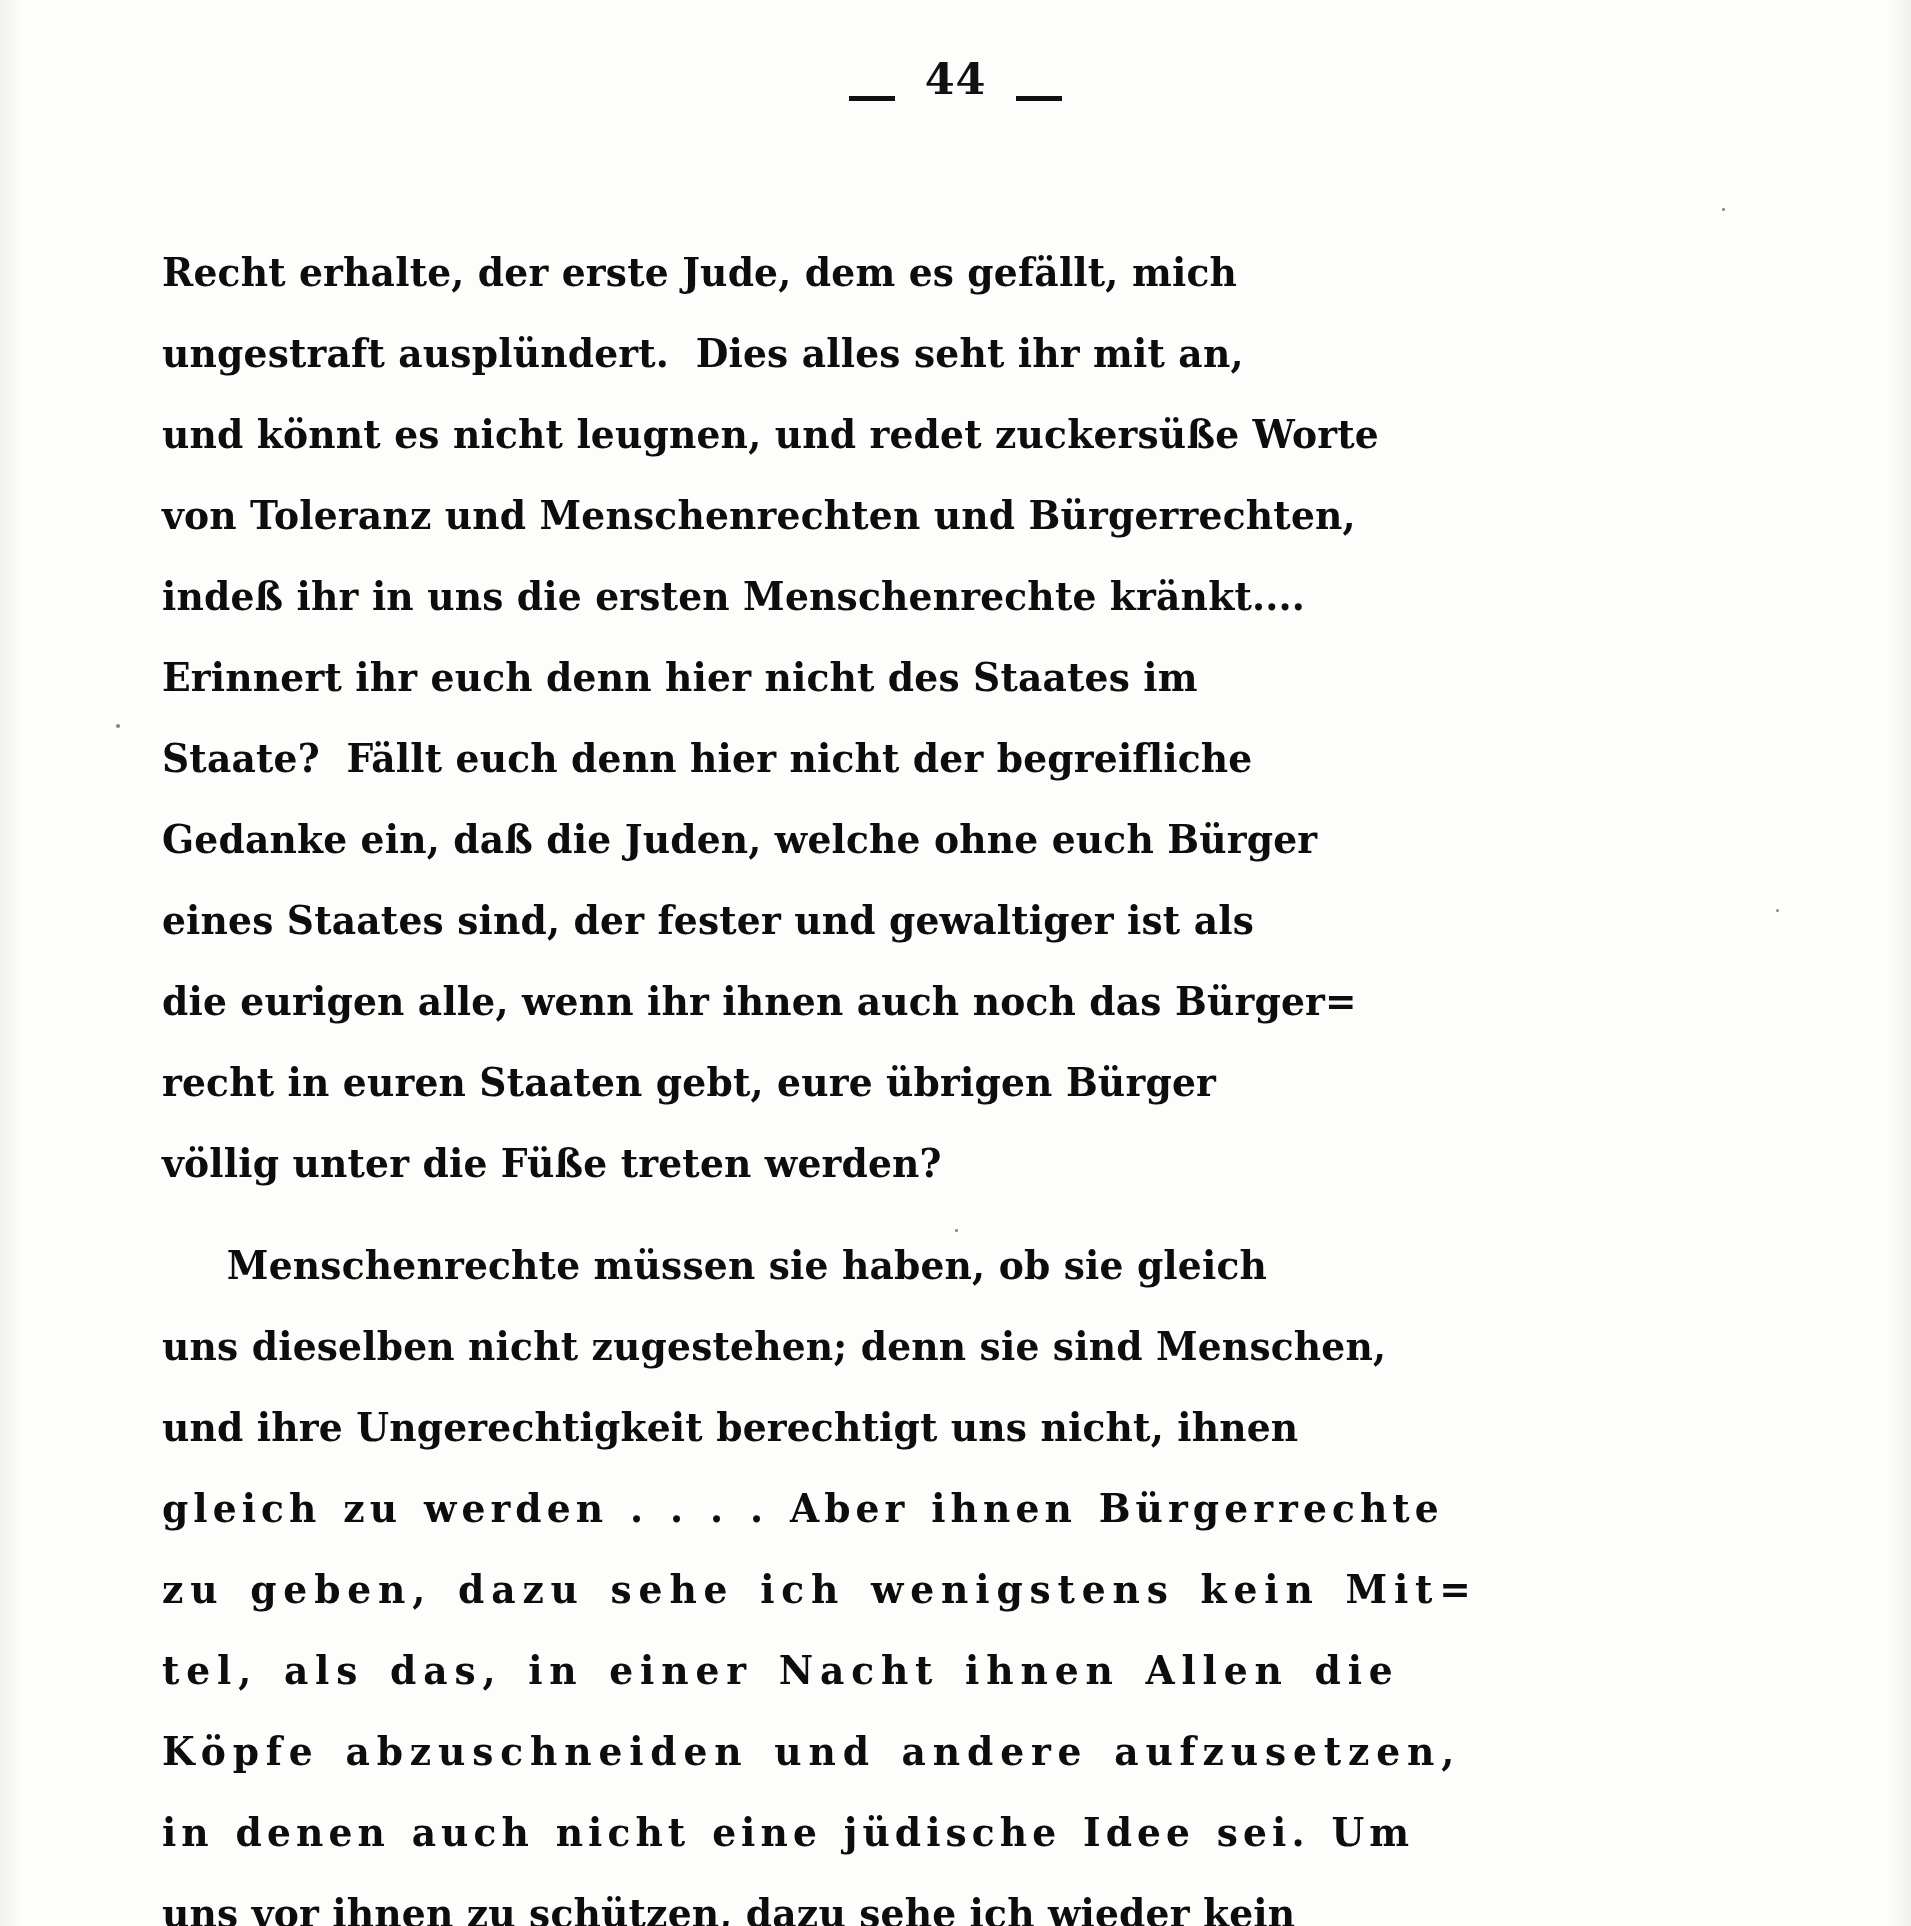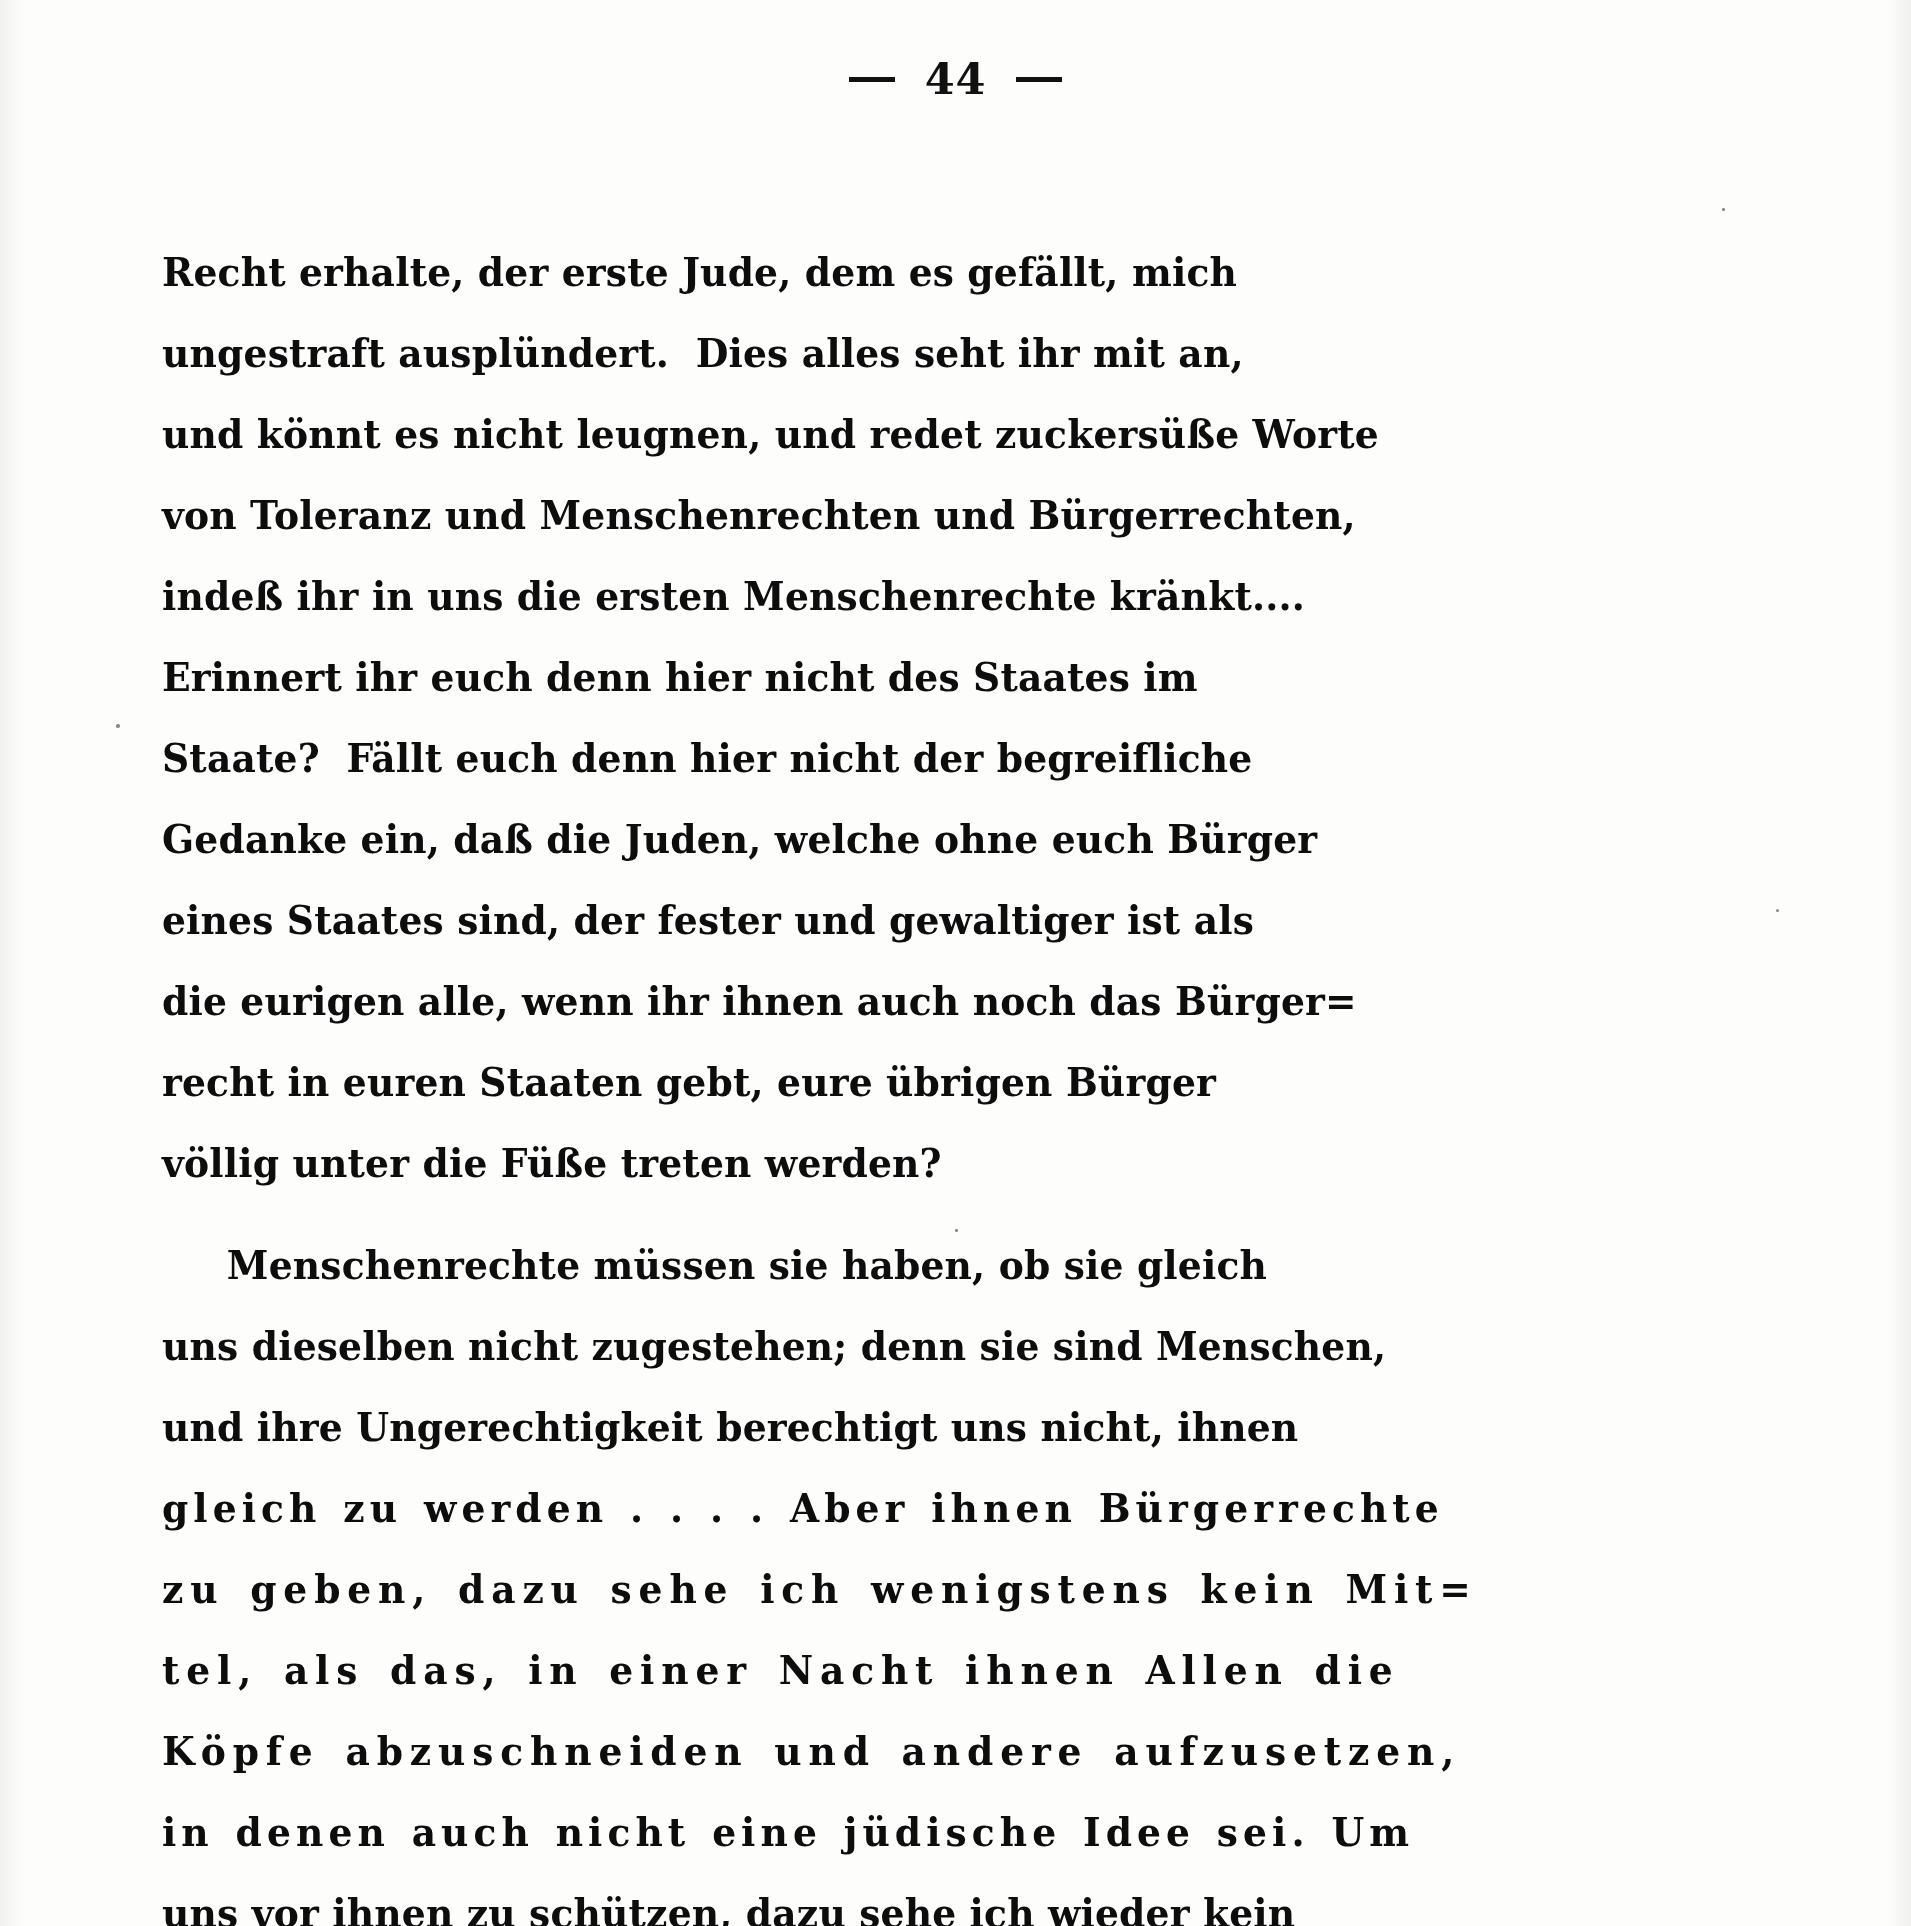--- a/index.html
+++ b/index.html
@@ -34,21 +34,21 @@
   }
 
   
   .running-head {
     position: absolute;
     top: 58px;
     left: 0;
     width: 100%;
     text-align: center;
     display: flex;
-    align-items: center;
+    align-items: flex-end;
     justify-content: center;
     gap: 30px;
   }
   .rule-dash {
     display: inline-block;
     width: 46px;
     height: 5px;
     background: #111;
   }
   .folio {

